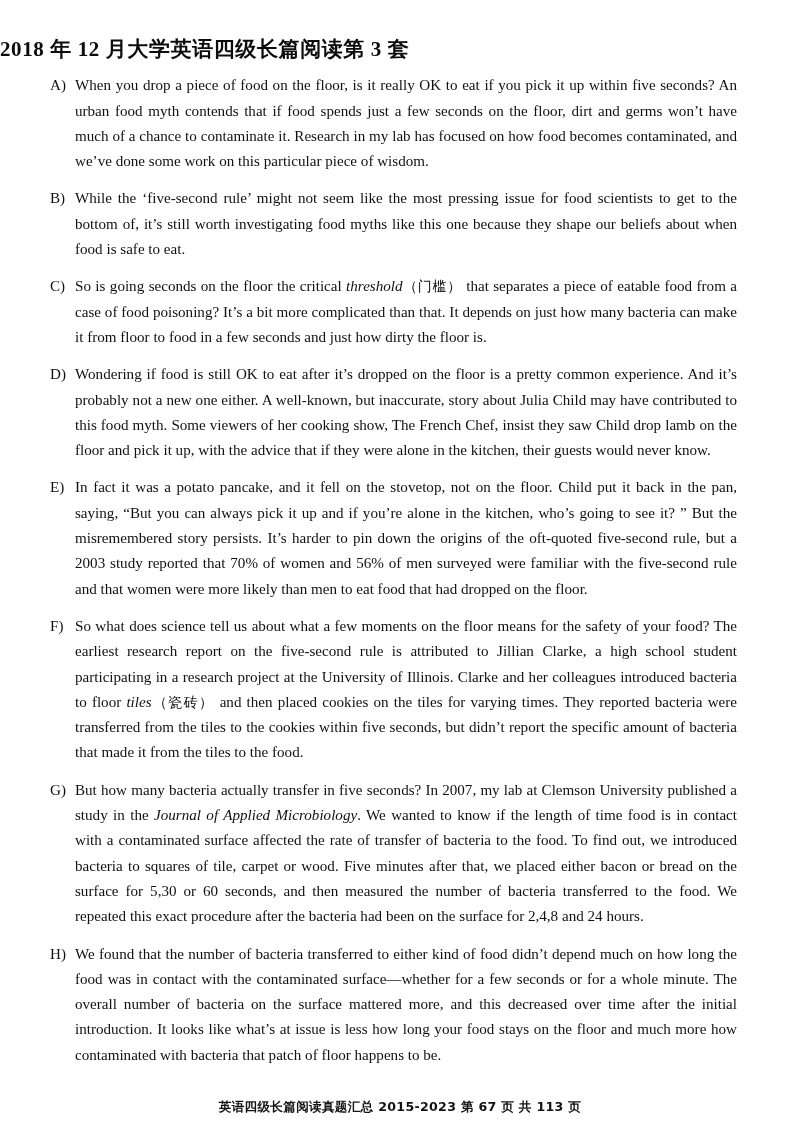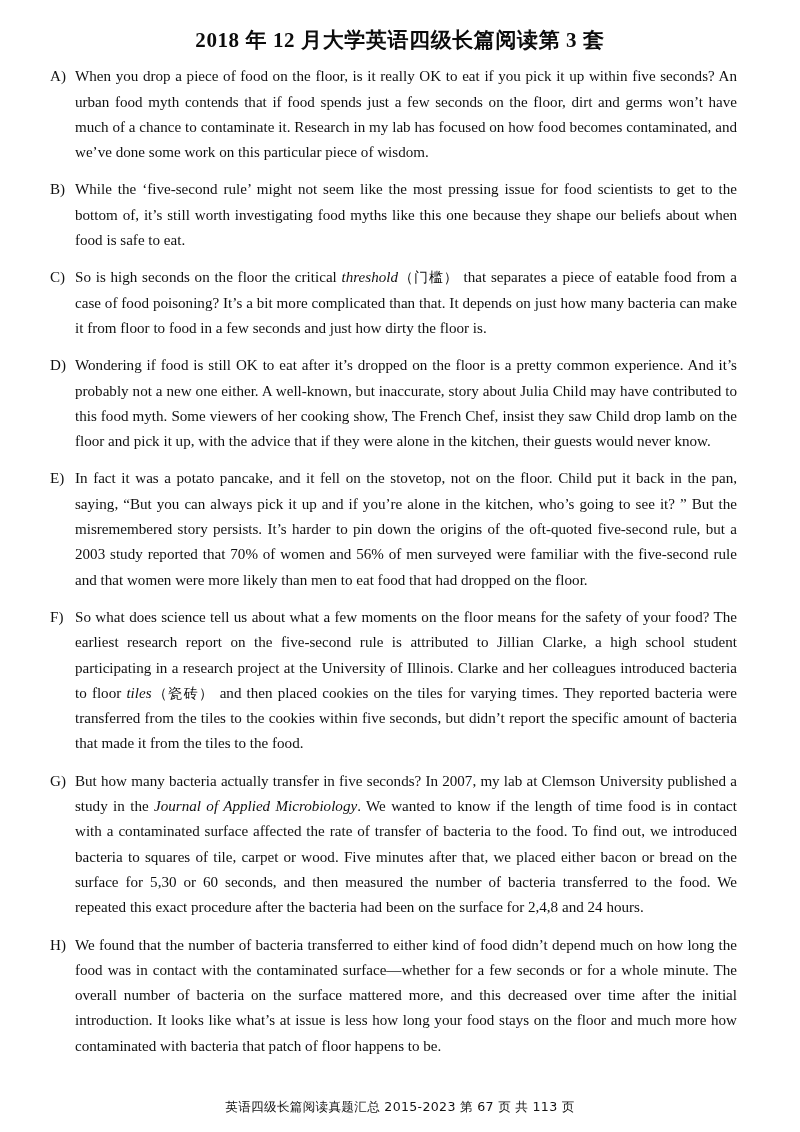--- a/index.html
+++ b/index.html
@@ -18,26 +18,25 @@
   }
   .page {
     position: absolute;
     left: 0; top: 0;
     width: 800px;
     height: 1132px;
     box-sizing: border-box;
     padding: 0;
   }
   .doc-title {
-    text-align: center;
     font-size: 21px;
     font-weight: 700;
     letter-spacing: 0.6px;
     margin: 0;
-    padding-top: 27px;
+    padding-top: 36px;
     line-height: 1.3;
     color: #0c0c0c;
   }
   .doc-subtitle {
     text-align: center;
     font-size: 14.5px;
     font-weight: 700;
     margin: 0;
     padding-top: 14px;
     padding-bottom: 4px;
@@ -82,21 +81,21 @@
     font-family: "DejaVu Sans", "Liberation Sans", sans-serif;
     font-size: 14px;
   }
   .footer {
     position: absolute;
     left: 0;
     right: 0;
     bottom: 16px;
     text-align: center;
     font-size: 12.6px;
-    font-weight: 400;
+    font-weight: 700;
     font-family: "DejaVu Sans", "Liberation Sans", sans-serif;
     color: #121212;
     letter-spacing: 0.3px;
   }
 </style>
 </head>
 <body>
 
 <div class="page">
 
@@ -109,21 +108,21 @@
       <span class="para-text">When you drop a piece of food on the floor, is it really OK to eat if you pick it up within five seconds? An urban food myth contends that if food spends just a few seconds on the floor, dirt and germs won’t have much of a chance to contaminate it. Research in my lab has focused on how food becomes contaminated, and we’ve done some work on this particular piece of wisdom.</span>
     </div>
 
     <div class="para">
       <span class="para-label">B)</span>
       <span class="para-text">While the ‘five-second rule’ might not seem like the most pressing issue for food scientists to get to the bottom of, it’s still worth investigating food myths like this one because they shape our beliefs about when food is safe to eat.</span>
     </div>
 
     <div class="para">
       <span class="para-label">C)</span>
-      <span class="para-text"><span>So is high seconds on the floor the critical </span><i>threshold</i><span class="cjk">（门槛）</span><span> that separates a piece of eatable food from a case of food poisoning? It’s a bit more complicated than that. It depends on just how many bacteria can make it from floor to food in a few seconds and just how dirty the floor is.</span></span>
+      <span class="para-text"><span>So is going seconds on the floor the critical </span><i>threshold</i><span class="cjk">（门槛）</span><span> that separates a piece of eatable food from a case of food poisoning? It’s a bit more complicated than that. It depends on just how many bacteria can make it from floor to food in a few seconds and just how dirty the floor is.</span></span>
     </div>
 
     <div class="para">
       <span class="para-label">D)</span>
       <span class="para-text">Wondering if food is still OK to eat after it’s dropped on the floor is a pretty common experience. And it’s probably not a new one either. A well-known, but inaccurate, story about Julia Child may have contributed to this food myth. Some viewers of her cooking show, The French Chef, insist they saw Child drop lamb on the floor and pick it up, with the advice that if they were alone in the kitchen, their guests would never know.</span>
     </div>
 
     <div class="para">
       <span class="para-label">E)</span>
       <span class="para-text">In fact it was a potato pancake, and it fell on the stovetop, not on the floor. Child put it back in the pan, saying, “But you can always pick it up and if you’re alone in the kitchen, who’s going to see it? ” But the misremembered story persists. It’s harder to pin down the origins of the oft-quoted five-second rule, but a 2003 study reported that 70% of women and 56% of men surveyed were familiar with the five-second rule and that women were more likely than men to eat food that had dropped on the floor.</span>

